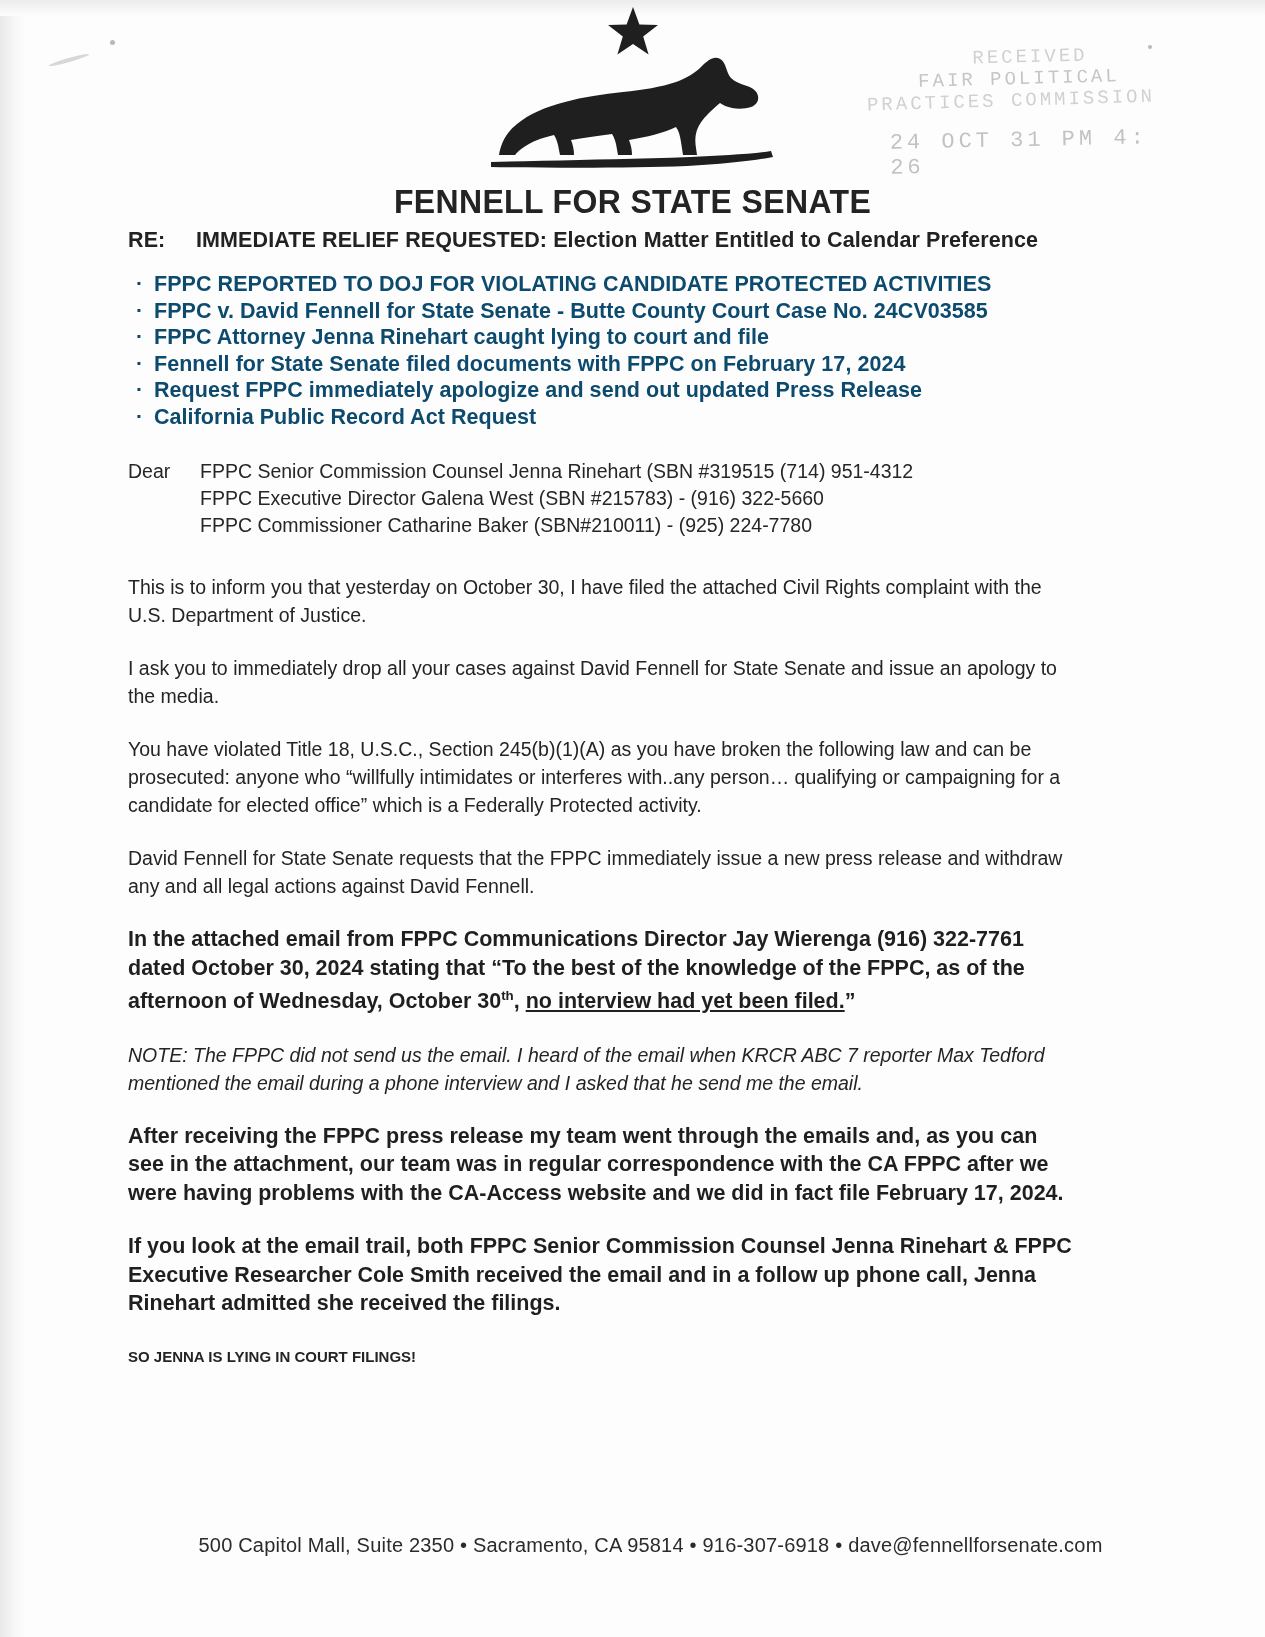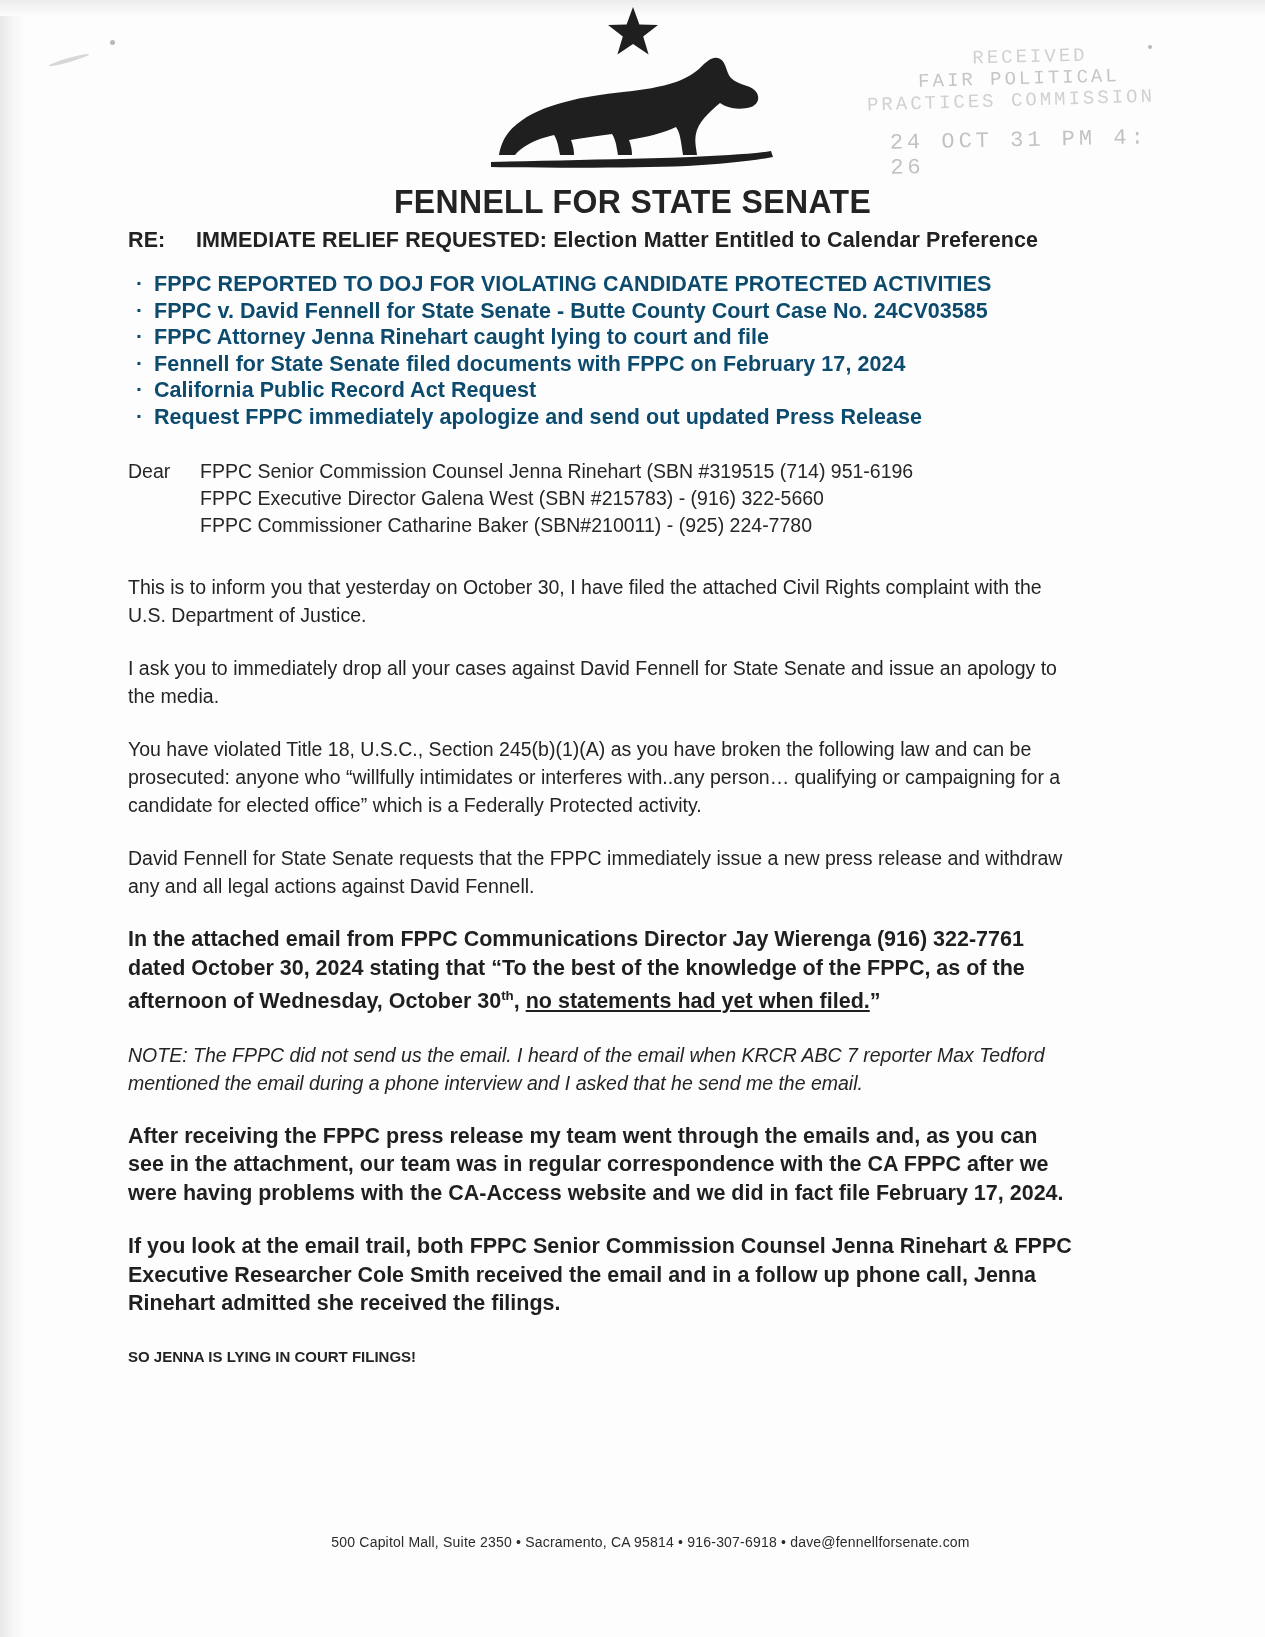--- a/index.html
+++ b/index.html
@@ -202,21 +202,21 @@
   .u { text-decoration: underline; }
   sup { font-size: .62em; vertical-align: super; }
 
   
   .footer {
     position: absolute;
     left: 0; right: 0;
     top: 1534px;
     text-align: center;
     font-family: "Liberation Sans Narrow", "Liberation Sans", sans-serif;
-    font-size: 14px;
+    font-size: 20px;
     color: #2b2b2b;
     letter-spacing: .2px;
     white-space: nowrap;
     margin-left: 36px;
   }
 </style>
 </head>
 <body>
 
 <div id="page">
@@ -293,39 +293,39 @@
 
     <div class="re-line">
       <span class="re-label">RE:</span><span>IMMEDIATE RELIEF REQUESTED: Election Matter Entitled to Calendar Preference</span>
     </div>
 
     <ul class="bullets">
       <li>FPPC REPORTED TO DOJ FOR VIOLATING CANDIDATE PROTECTED ACTIVITIES</li>
       <li>FPPC v. David Fennell for State Senate - Butte County Court Case No. 24CV03585</li>
       <li>FPPC Attorney Jenna Rinehart caught lying to court and file</li>
       <li>Fennell for State Senate filed documents with FPPC on February 17, 2024</li>
+      <li>Request FPPC immediately apologize and send out updated Press Release</li>
       <li>California Public Record Act Request</li>
-      <li>Request FPPC immediately apologize and send out updated Press Release</li>
     </ul>
 
     <div class="dear-block">
-      <div class="dear-row"><span class="dear-label">Dear</span><span>FPPC Senior Commission Counsel Jenna Rinehart (SBN #319515 (714) 951-6196</span></div>
+      <div class="dear-row"><span class="dear-label">Dear</span><span>FPPC Senior Commission Counsel Jenna Rinehart (SBN #319515 (714) 951-4312</span></div>
       <div class="dear-row"><span class="dear-label"></span><span>FPPC Executive Director Galena West (SBN #215783) - (916) 322-5660</span></div>
       <div class="dear-row"><span class="dear-label"></span><span>FPPC Commissioner Catharine Baker (SBN#210011) - (925) 224-7780</span></div>
     </div>
 
     <p class="para">This is to inform you that yesterday on October 30, I have filed the attached Civil Rights complaint with the U.S. Department of Justice.</p>
 
     <p class="para">I ask you to immediately drop all your cases against David Fennell for State Senate and issue an apology to the media.</p>
 
     <p class="para">You have violated Title 18, U.S.C., Section 245(b)(1)(A) as you have broken the following law and can be prosecuted: anyone who “willfully intimidates or interferes with..any person… qualifying or campaigning for a candidate for elected office” which is a Federally Protected activity.</p>
 
     <p class="para">David Fennell for State Senate requests that the FPPC immediately issue a new press release and withdraw any and all legal actions against David Fennell.</p>
 
-    <p class="para bold"><span>In the attached email from FPPC Communications Director Jay Wierenga (916) 322-7761 dated October 30, 2024 stating that “To the best of the knowledge of the FPPC, as of the afternoon of Wednesday, October 30</span><sup>th</sup><span>, </span><span class="u">no statements had yet when filed.</span><span>”</span></p>
+    <p class="para bold"><span>In the attached email from FPPC Communications Director Jay Wierenga (916) 322-7761 dated October 30, 2024 stating that “To the best of the knowledge of the FPPC, as of the afternoon of Wednesday, October 30</span><sup>th</sup><span>, </span><span class="u">no interview had yet been filed.</span><span>”</span></p>
 
     <p class="para italic">NOTE: The FPPC did not send us the email.   I heard of the email when KRCR ABC 7 reporter Max Tedford mentioned the email during a phone interview and I asked that he send me the email.</p>
 
     <p class="para bold">After receiving the FPPC press release my team went through the emails and, as you can see in the attachment, our team was in regular correspondence with the CA FPPC after we were having problems with the CA-Access website and we did in fact file February 17, 2024.</p>
 
     <p class="para bold">If you look at the email trail, both FPPC Senior Commission Counsel Jenna Rinehart &amp; FPPC Executive Researcher Cole Smith received the email and in a follow up phone call, Jenna Rinehart admitted she received the filings.</p>
 
     <p class="para shout">SO JENNA IS LYING IN COURT FILINGS!</p>
 
   </div>

